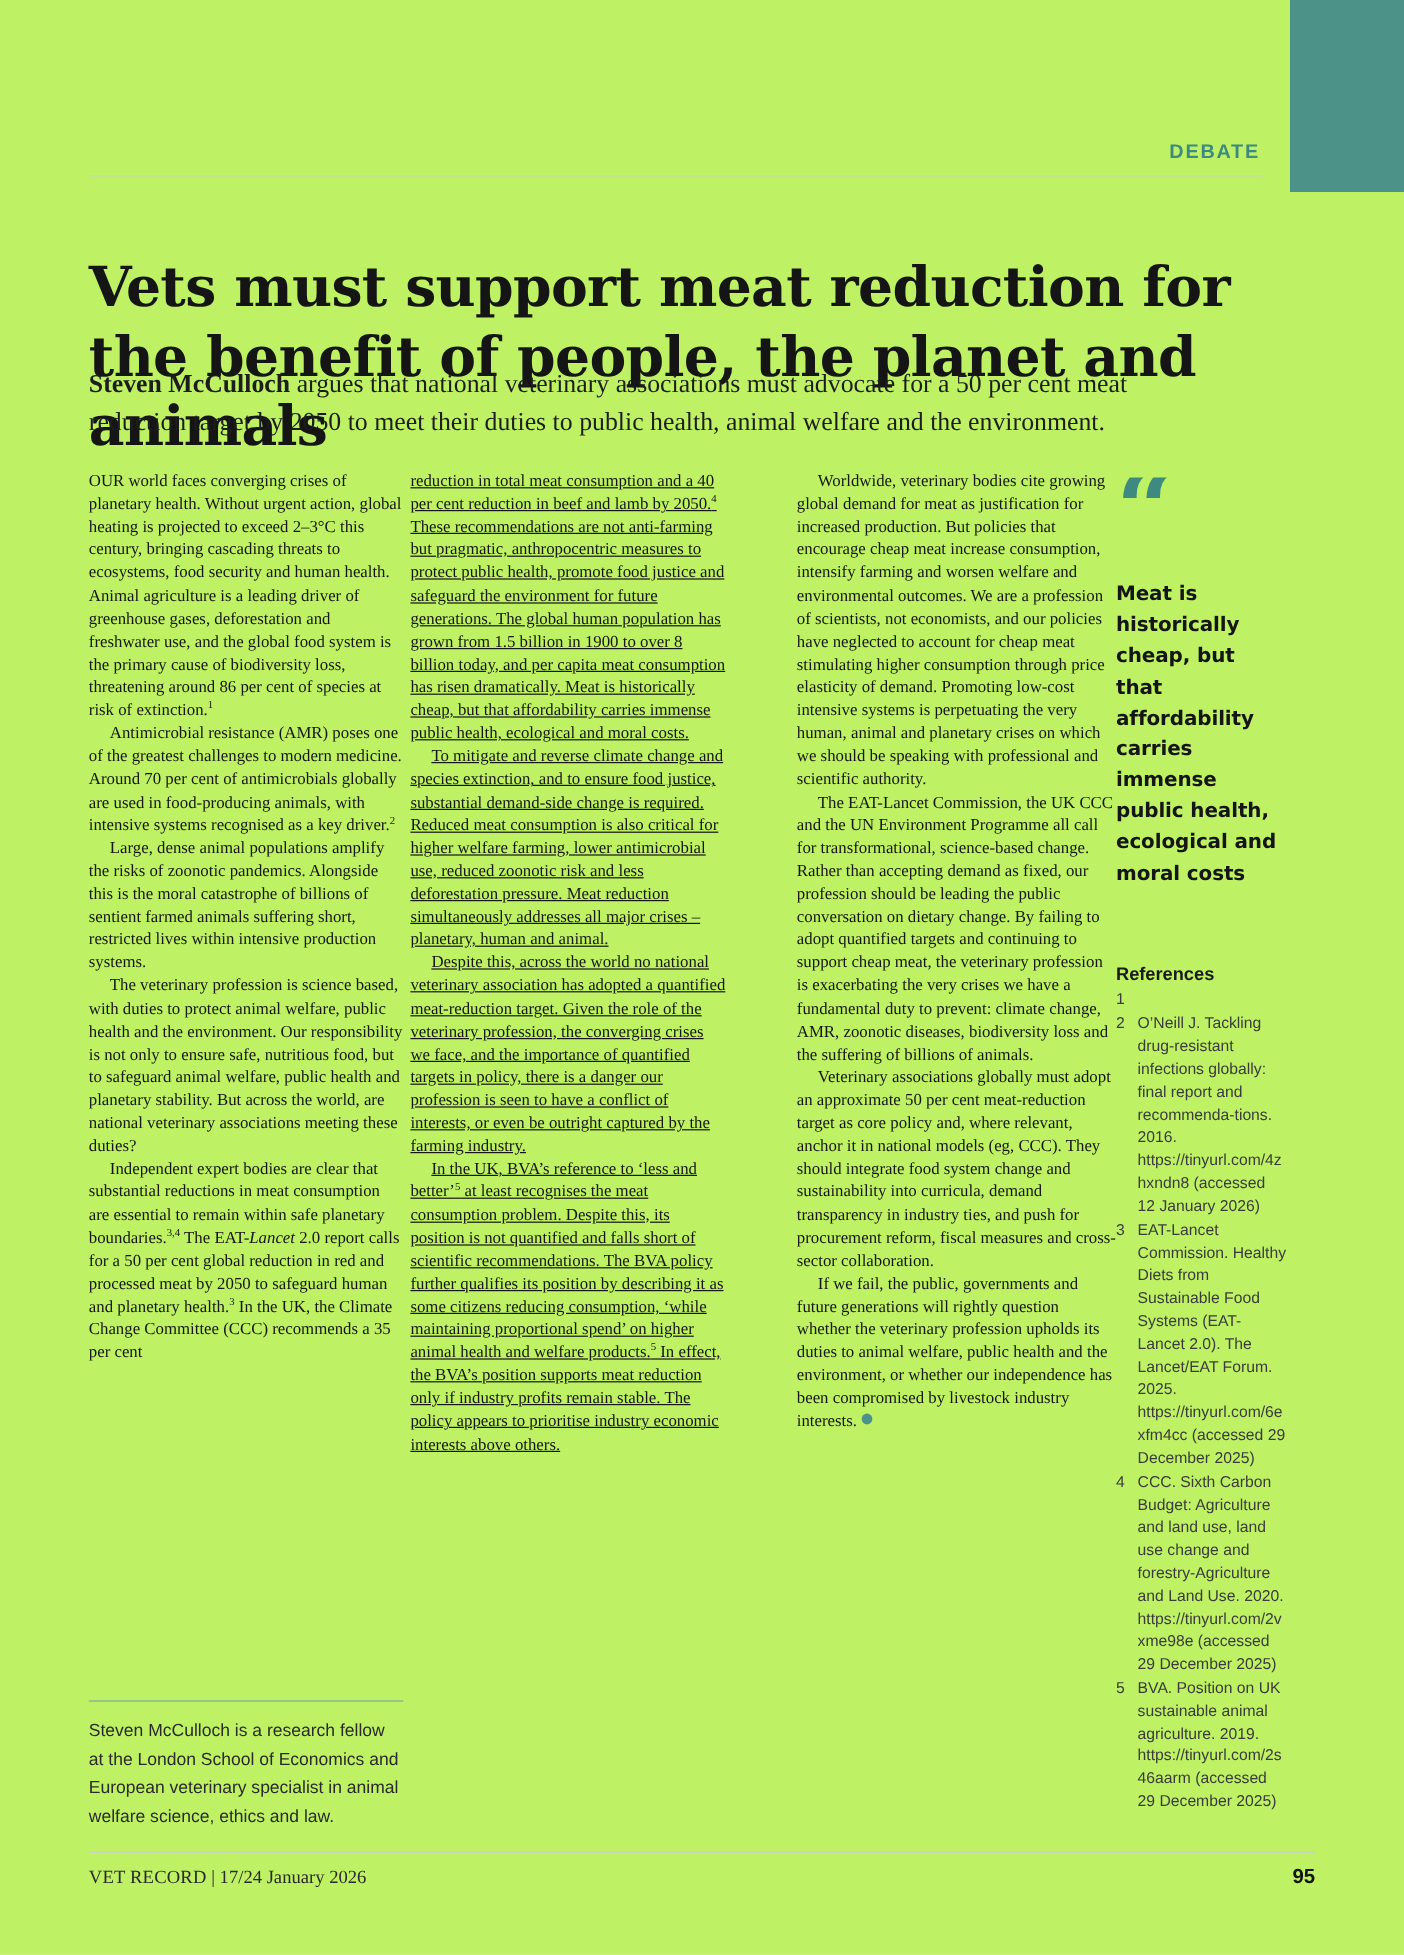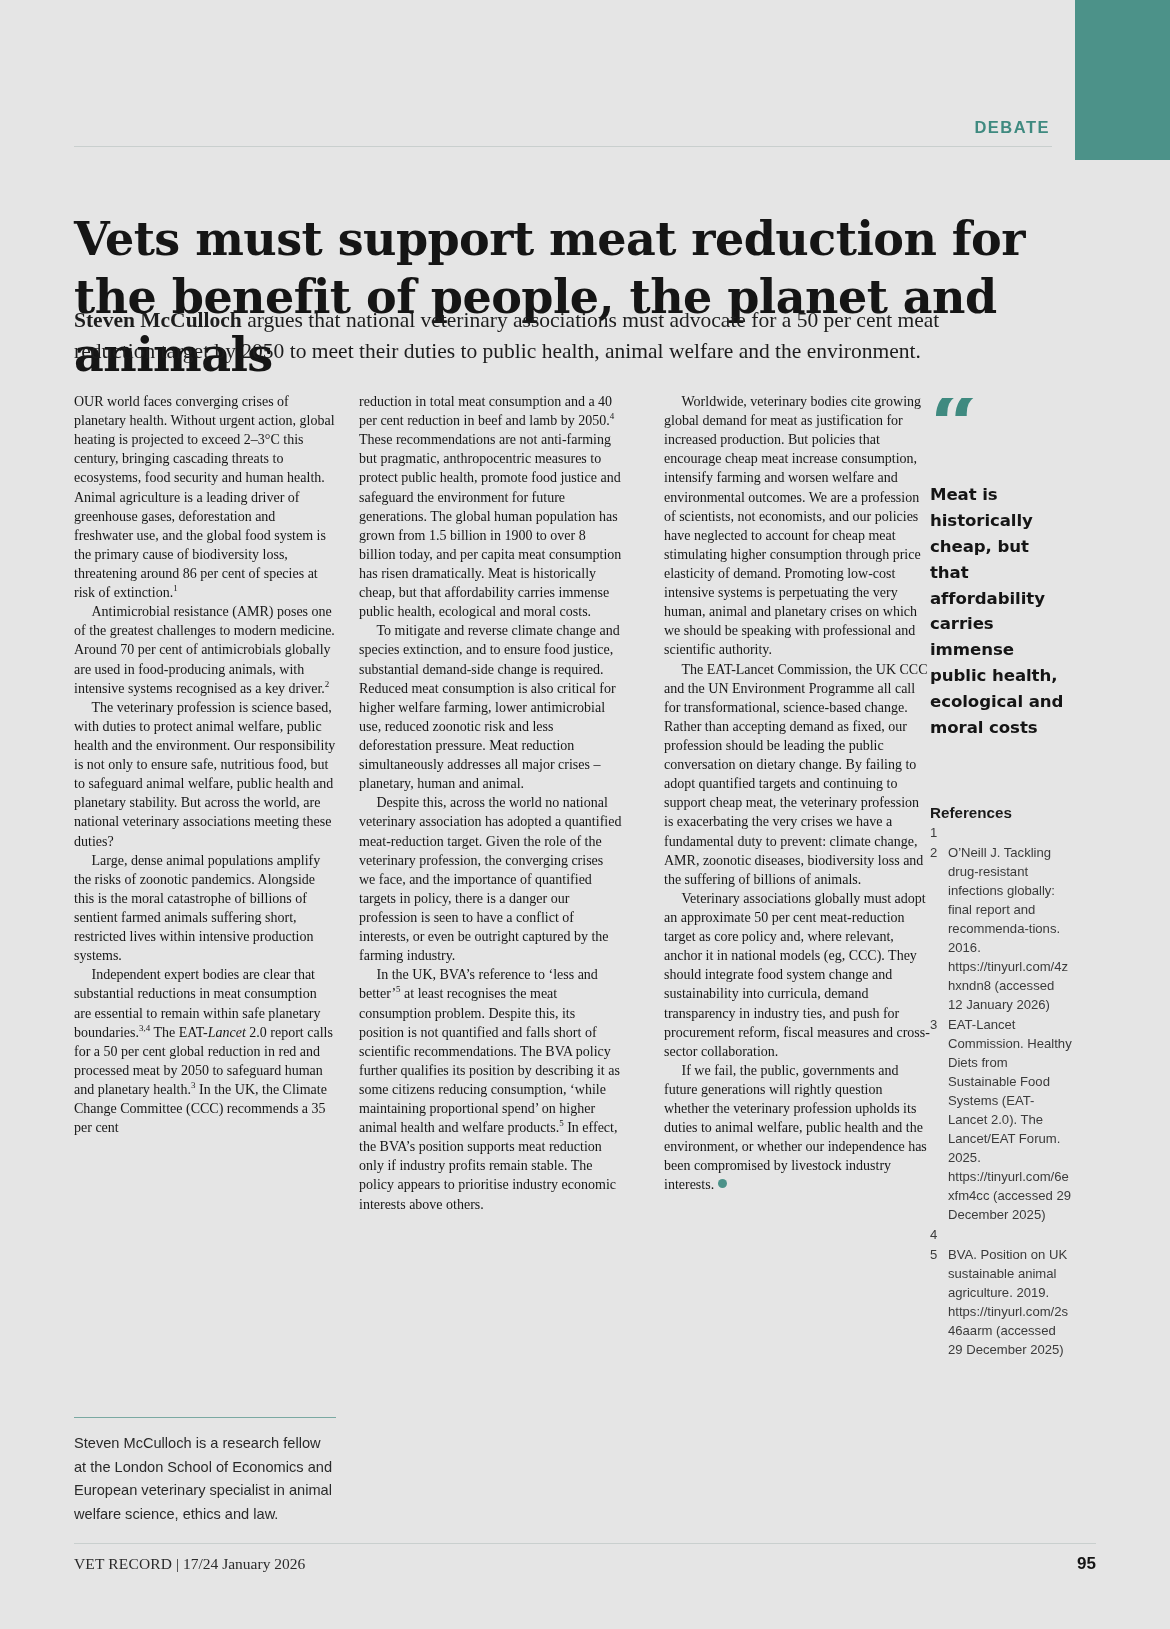--- a/index.html
+++ b/index.html
@@ -14,21 +14,21 @@
     position: relative;
     font-family: "Liberation Serif", "DejaVu Serif", serif;
     color: #1a1a1a;
     overflow: hidden;
   }
 
   
   .page {
     position: absolute;
     inset: 0;
-    background: #e5e5e5;
+    background: #bef264;
   }
 
   
   .corner-block {
     position: absolute;
     top: 0;
     right: 0;
     width: 95px;
     height: 160px;
     background: #4c9289;
@@ -98,21 +98,21 @@
     text-indent: 1.25em;
   }
   .col sup {
     font-size: 0.64em;
     line-height: 0;
     vertical-align: super;
   }
   .col i { font-style: italic; }
 
   #col1 { left: 74px;  width: 262px; height: 1020px; }
-  #col2 { left: 359px; width: 264px; height: 1115px; }
+  #col2 { left: 342px; width: 264px; height: 1115px; text-decoration: underline; }
   #col3 { left: 664px; width: 266px; height: 1115px; }
 
   
   .bio {
     position: absolute;
     left: 74px;
     top: 1417px;
     width: 262px;
   }
   .bio-rule {
@@ -244,22 +244,22 @@
 
   <h1 class="headline">Vets must support meat reduction for the benefit of people, the planet and animals</h1>
 
   <div class="standfirst">
     <b>Steven McCulloch</b><span> argues that national veterinary associations must advocate for a 50 per cent meat reduction target by 2050 to meet their duties to public health, animal welfare and the environment.</span>
   </div>
 
   <div class="col" id="col1">
     <p><span>OUR world faces converging crises of planetary health. Without urgent action, global heating is projected to exceed 2–3°C this century, bringing cascading threats to ecosystems, food security and human health. Animal agriculture is a leading driver of greenhouse gases, deforestation and freshwater use, and the global food system is the primary cause of biodiversity loss, threatening around 86 per cent of species at risk of extinction.</span><sup>1</sup></p>
     <p><span>Antimicrobial resistance (AMR) poses one of the greatest challenges to modern medicine. Around 70 per cent of antimicrobials globally are used in food-producing animals, with intensive systems recognised as a key driver.</span><sup>2</sup></p>
+    <p>Large, dense animal populations amplify the risks of zoonotic pandemics. Alongside this is the moral catastrophe of billions of sentient farmed animals suffering short, restricted lives within intensive production systems.</p>
     <p>The veterinary profession is science based, with duties to protect animal welfare, public health and the environment. Our responsibility is not only to ensure safe, nutritious food, but to safeguard animal welfare, public health and planetary stability. But across the world, are national veterinary associations meeting these duties?</p>
-    <p>Large, dense animal populations amplify the risks of zoonotic pandemics. Alongside this is the moral catastrophe of billions of sentient farmed animals suffering short, restricted lives within intensive production systems.</p>
     <p><span>Independent expert bodies are clear that substantial reductions in meat consumption are essential to remain within safe planetary boundaries.</span><sup>3,4</sup><span> The EAT-<i>Lancet</i> 2.0 report calls for a 50 per cent global reduction in red and processed meat by 2050 to safeguard human and planetary health.</span><sup>3</sup><span> In the UK, the Climate Change Committee (CCC) recommends a 35 per cent</span></p>
   </div>
 
   <div class="col" id="col2">
     <p><span>reduction in total meat consumption and a 40 per cent reduction in beef and lamb by 2050.</span><sup>4</sup><span> These recommendations are not anti-farming but pragmatic, anthropocentric measures to protect public health, promote food justice and safeguard the environment for future generations. The global human population has grown from 1.5 billion in 1900 to over 8 billion today, and per capita meat consumption has risen dramatically. Meat is historically cheap, but that affordability carries immense public health, ecological and moral costs.</span></p>
     <p>To mitigate and reverse climate change and species extinction, and to ensure food justice, substantial demand-side change is required. Reduced meat consumption is also critical for higher welfare farming, lower antimicrobial use, reduced zoonotic risk and less deforestation pressure. Meat reduction simultaneously addresses all major crises – planetary, human and animal.</p>
     <p>Despite this, across the world no national veterinary association has adopted a quantified meat-reduction target. Given the role of the veterinary profession, the converging crises we face, and the importance of quantified targets in policy, there is a danger our profession is seen to have a conflict of interests, or even be outright captured by the farming industry.</p>
     <p><span>In the UK, BVA’s reference to ‘less and better’</span><sup>5</sup><span> at least recognises the meat consumption problem. Despite this, its position is not quantified and falls short of scientific recommendations. The BVA policy further qualifies its position by describing it as some citizens reducing consumption, ‘while maintaining proportional spend’ on higher animal health and welfare products.</span><sup>5</sup><span> In effect, the BVA’s position supports meat reduction only if industry profits remain stable. The policy appears to prioritise industry economic interests above others.</span></p>
   </div>
 
@@ -284,20 +284,21 @@
         <li class="ref-item">
           <span class="ref-num">2</span>
           <span class="ref-body">O’Neill J. Tackling drug-resistant infections globally: final report and recommenda-tions. 2016. https://tinyurl.com/4zhxndn8 (accessed 12 January 2026)</span>
         </li>
         <li class="ref-item">
           <span class="ref-num">3</span>
           <span class="ref-body">EAT-Lancet Commission. Healthy Diets from Sustainable Food Systems (EAT-Lancet 2.0). The Lancet/EAT Forum. 2025. https://tinyurl.com/6exfm4cc (accessed 29 December 2025)</span>
         </li>
         <li class="ref-item">
           <span class="ref-num">4</span>
+          <span class="ref-body">CCC. Sixth Carbon Budget: Agriculture and land use, land use change and forestry-Agriculture and Land Use. 2020. https://tinyurl.com/2vxme98e (accessed 29 December 2025)</span>
         </li>
         <li class="ref-item">
           <span class="ref-num">5</span>
           <span class="ref-body">BVA. Position on UK sustainable animal agriculture. 2019. https://tinyurl.com/2s46aarm (accessed 29 December 2025)</span>
         </li>
       </ol>
   </div>
 
   <div class="bio">
     <div class="bio-rule"></div>

